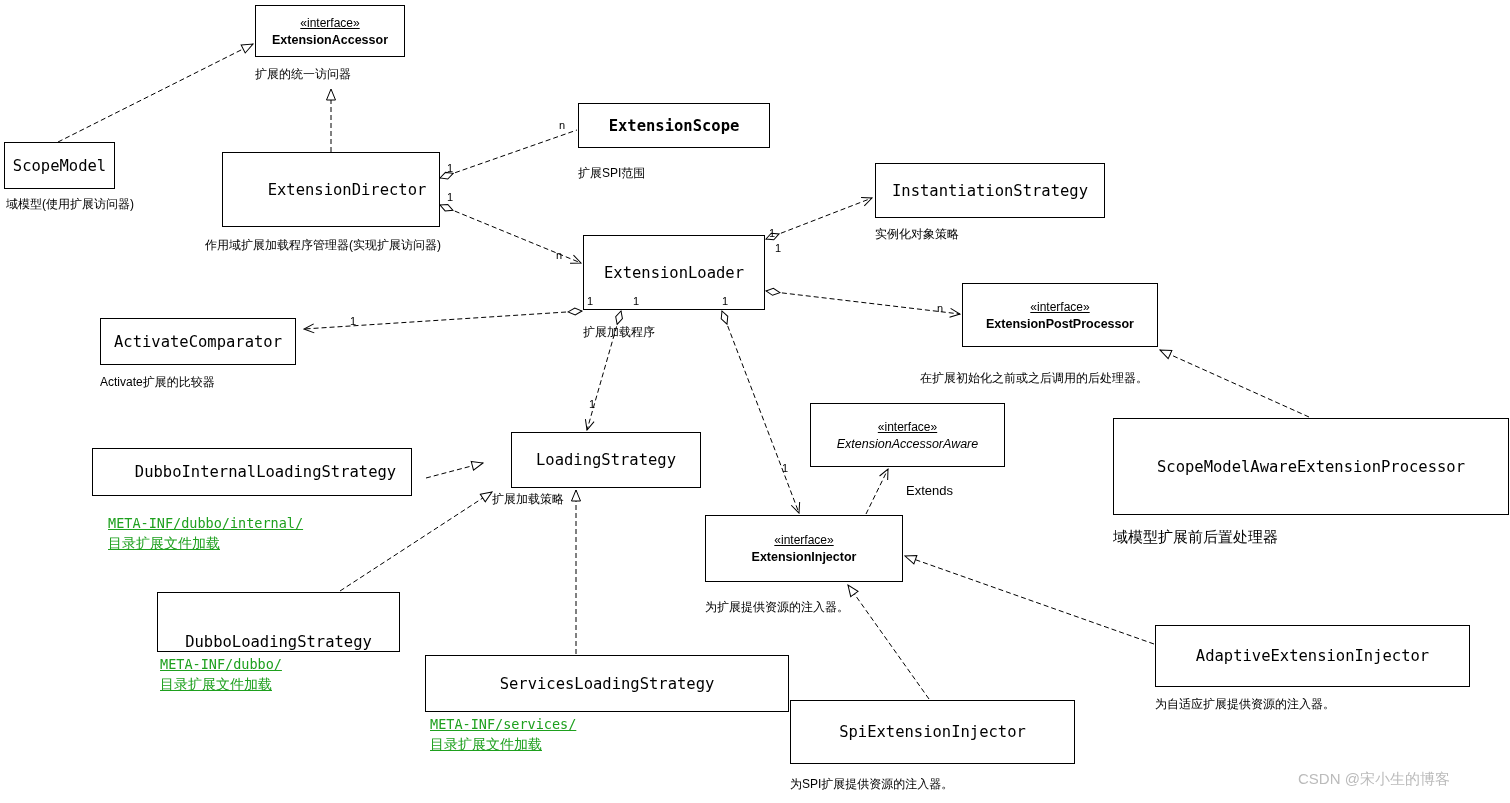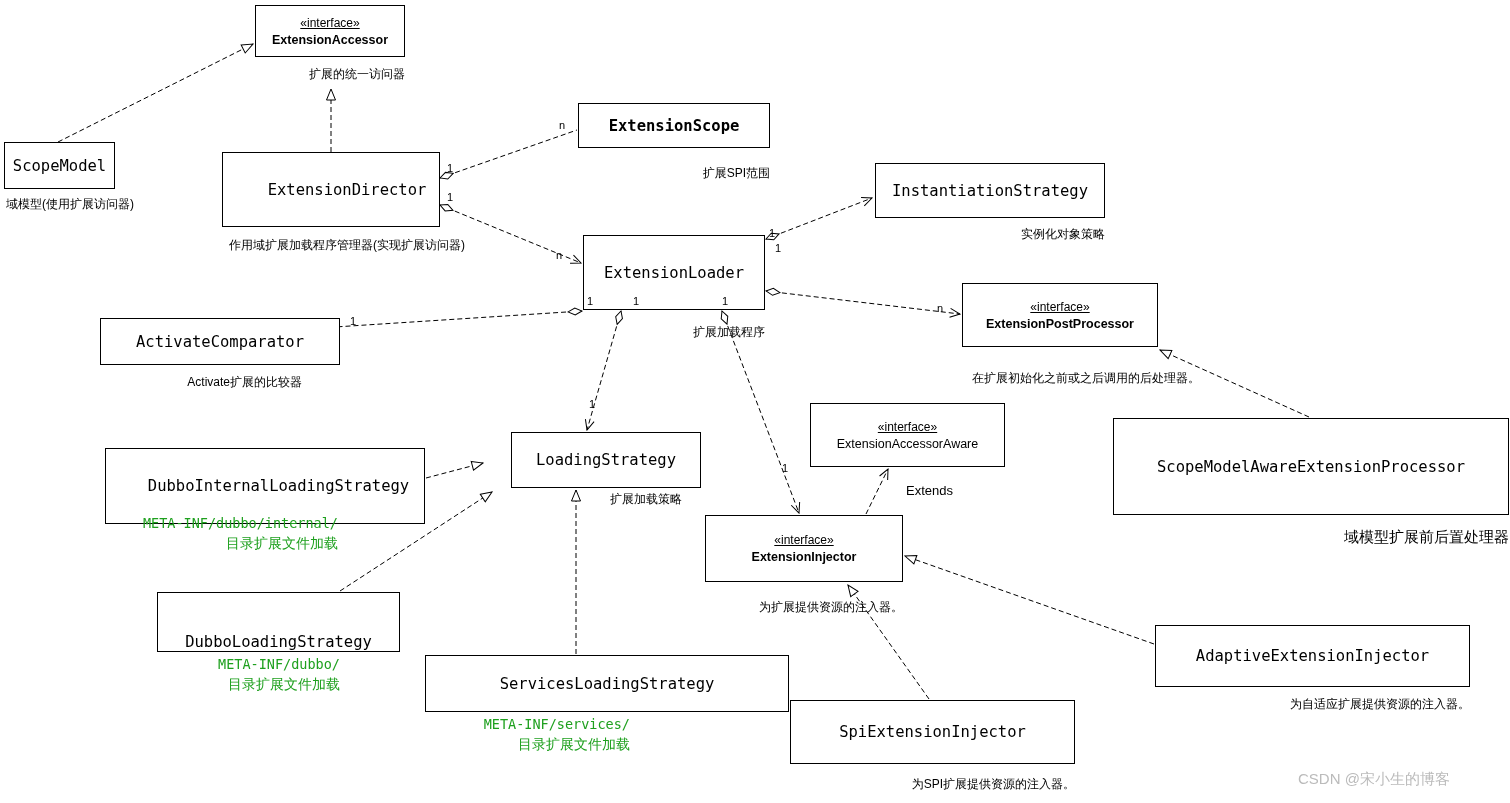--- a/index.html
+++ b/index.html
@@ -14,24 +14,24 @@
     position:absolute; border:1px solid #000; background:#fff;
     display:flex; flex-direction:column; align-items:center; justify-content:center;
     text-align:center; z-index:2;
   }
   .cls-name {
     font-family:"DejaVu Sans Mono", monospace; font-size:15.5px;
     white-space:nowrap; color:#000;
   }
   .stereotype { font-size:12px; color:#000;text-decoration:underline; }
   .iface-name { font-size:12.5px; font-weight:bold; margin-top:3px; white-space:nowrap; }
-  .iface-name.regular { font-weight:normal; }
-  .caption { position:absolute; font-size:12px; color:#000; text-align:right; z-index:3; white-space:nowrap; }
+  .iface-name.regular { font-weight:normal;font-style:italic; }
+  .caption { position:absolute; font-size:12px; color:#000; text-align:left; z-index:3; white-space:nowrap; }
   .caption.big { font-size:15px; }
-  .caption.green { color:var(--green, #1ea01e); font-size:14px; line-height:20px; }
+  .caption.green { color:var(--green, #1ea01e); font-size:14px; line-height:20px;text-decoration:underline; }
   .caption.green .mono { font-family:"DejaVu Sans Mono", monospace; font-size:13.5px; }
   .mult { position:absolute; font-size:11px; color:#000; z-index:4; white-space:nowrap; }
   .watermark { position:absolute; font-size:15px; color:var(--wm, #bbbbbb); z-index:4; white-space:nowrap; }
 </style>
 </head>
 <body>
 
 <div id="canvas">
 
   <svg id="edges" width="1510" height="803" viewBox="0 0 1510 803">
@@ -88,29 +88,29 @@
 
   <div class="uml-box" style="left:583px;top:235px;width:182px;height:75px;">
     <span class="cls-name">ExtensionLoader</span>
   </div>
 
   <div class="uml-box" style="left:962px;top:283px;width:196px;height:64px;">
     <span class="stereotype">«interface»</span>
     <span class="iface-name">ExtensionPostProcessor</span>
   </div>
 
-  <div class="uml-box" style="left:100px;top:318px;width:240px;height:47px;">
+  <div class="uml-box" style="left:100px;top:318px;width:196px;height:47px;">
     <span class="cls-name">ActivateComparator</span>
   </div>
 
   <div class="uml-box" style="left:485px;top:432px;width:190px;height:56px;margin-left:26px;">
     <span class="cls-name">LoadingStrategy</span>
   </div>
 
-  <div class="uml-box" style="left:105px;top:448px;width:320px;height:76px;padding-left:27px;">
+  <div class="uml-box" style="left:92px;top:448px;width:320px;height:48px;padding-left:27px;">
     <span class="cls-name">DubboInternalLoadingStrategy</span>
   </div>
 
   <div class="uml-box" style="left:810px;top:403px;width:195px;height:64px;">
     <span class="stereotype">«interface»</span>
     <span class="iface-name regular">ExtensionAccessorAware</span>
   </div>
 
   <div class="uml-box" style="left:1113px;top:418px;width:396px;height:97px;">
     <span class="cls-name">ScopeModelAwareExtensionProcessor</span>

